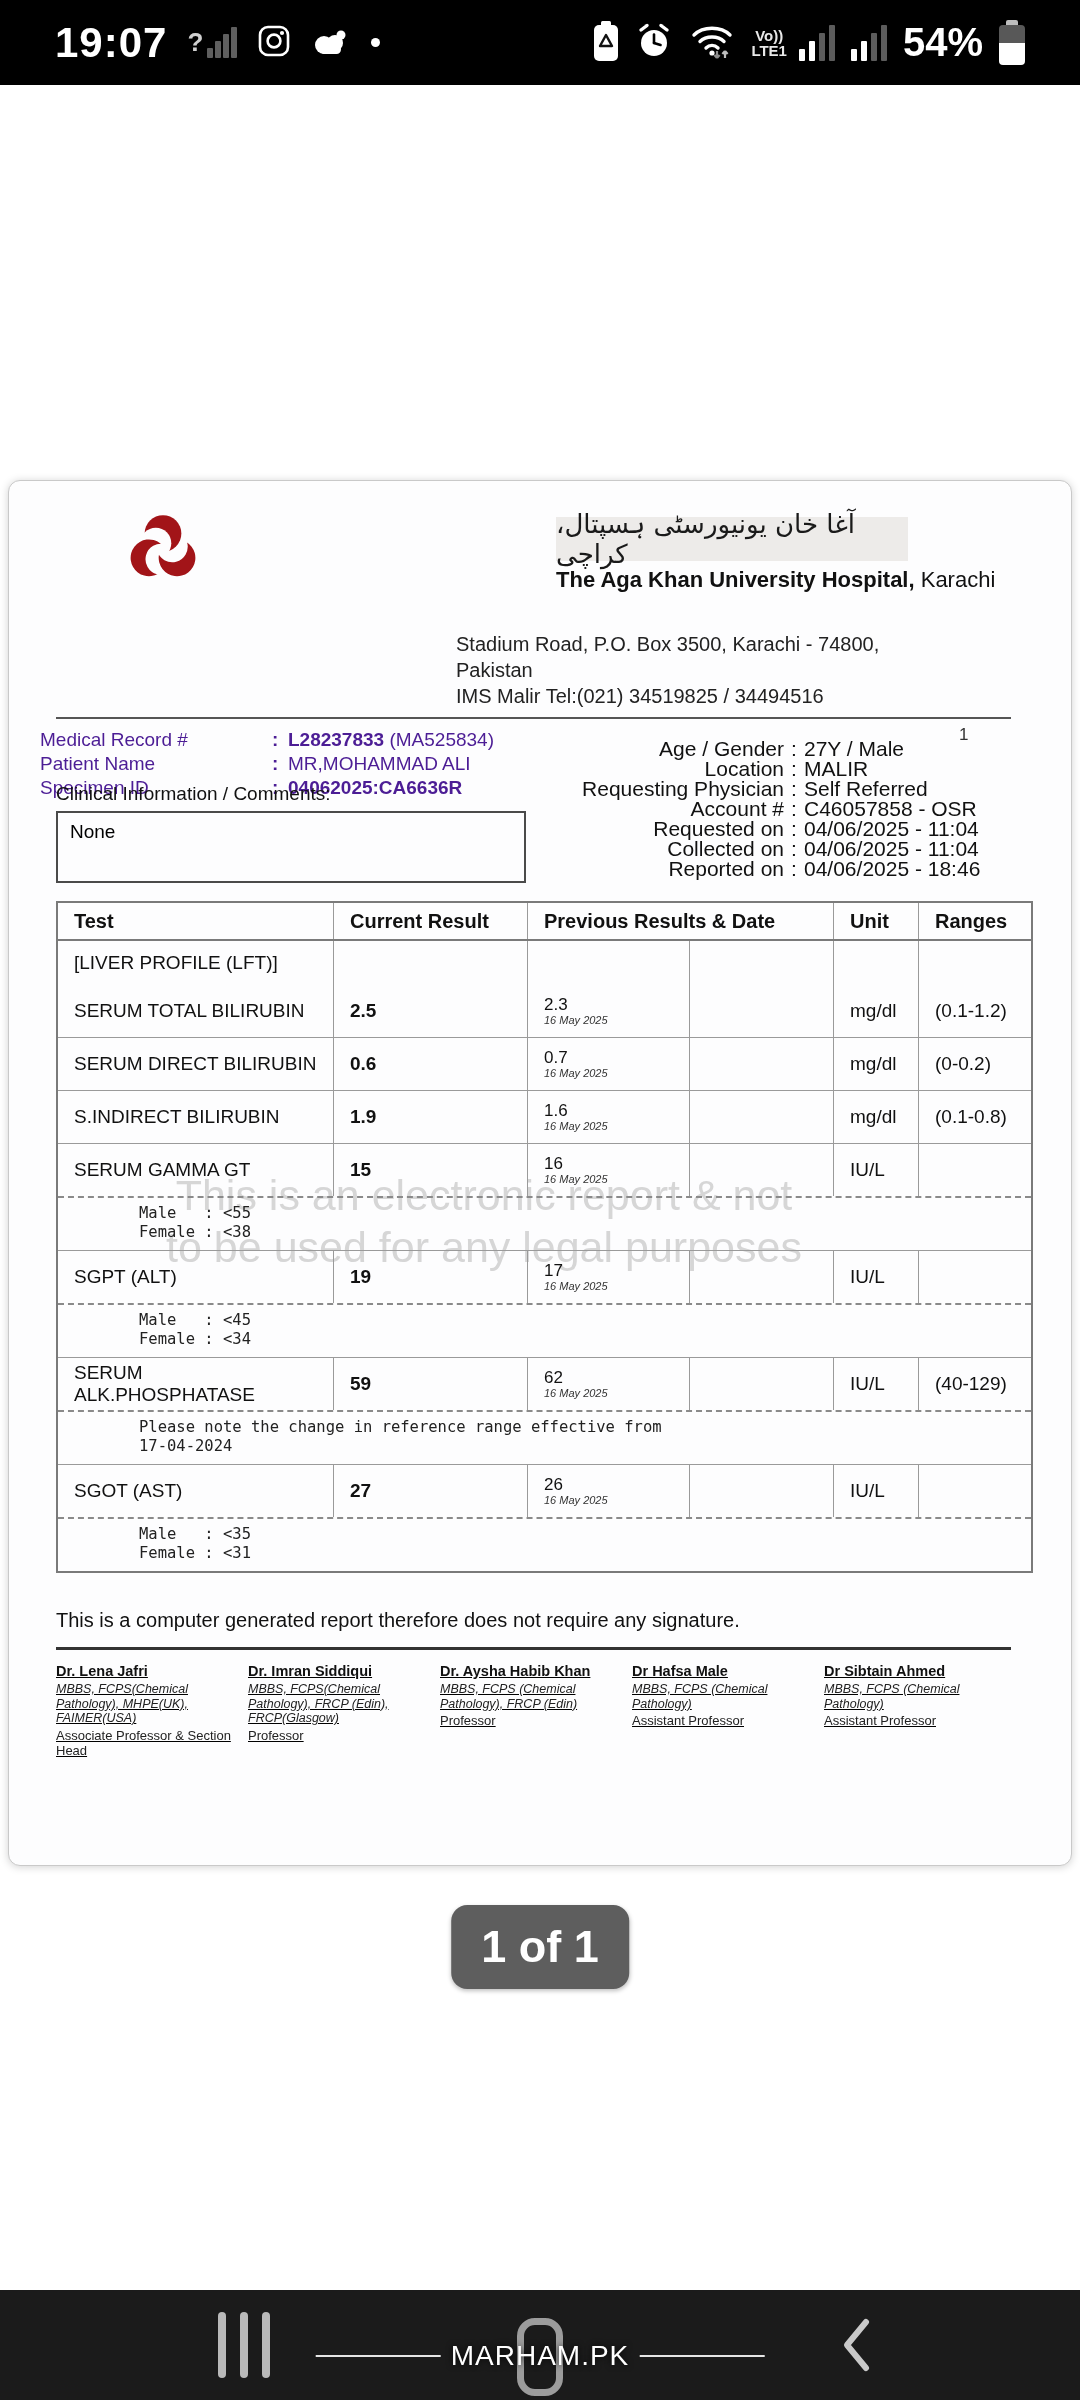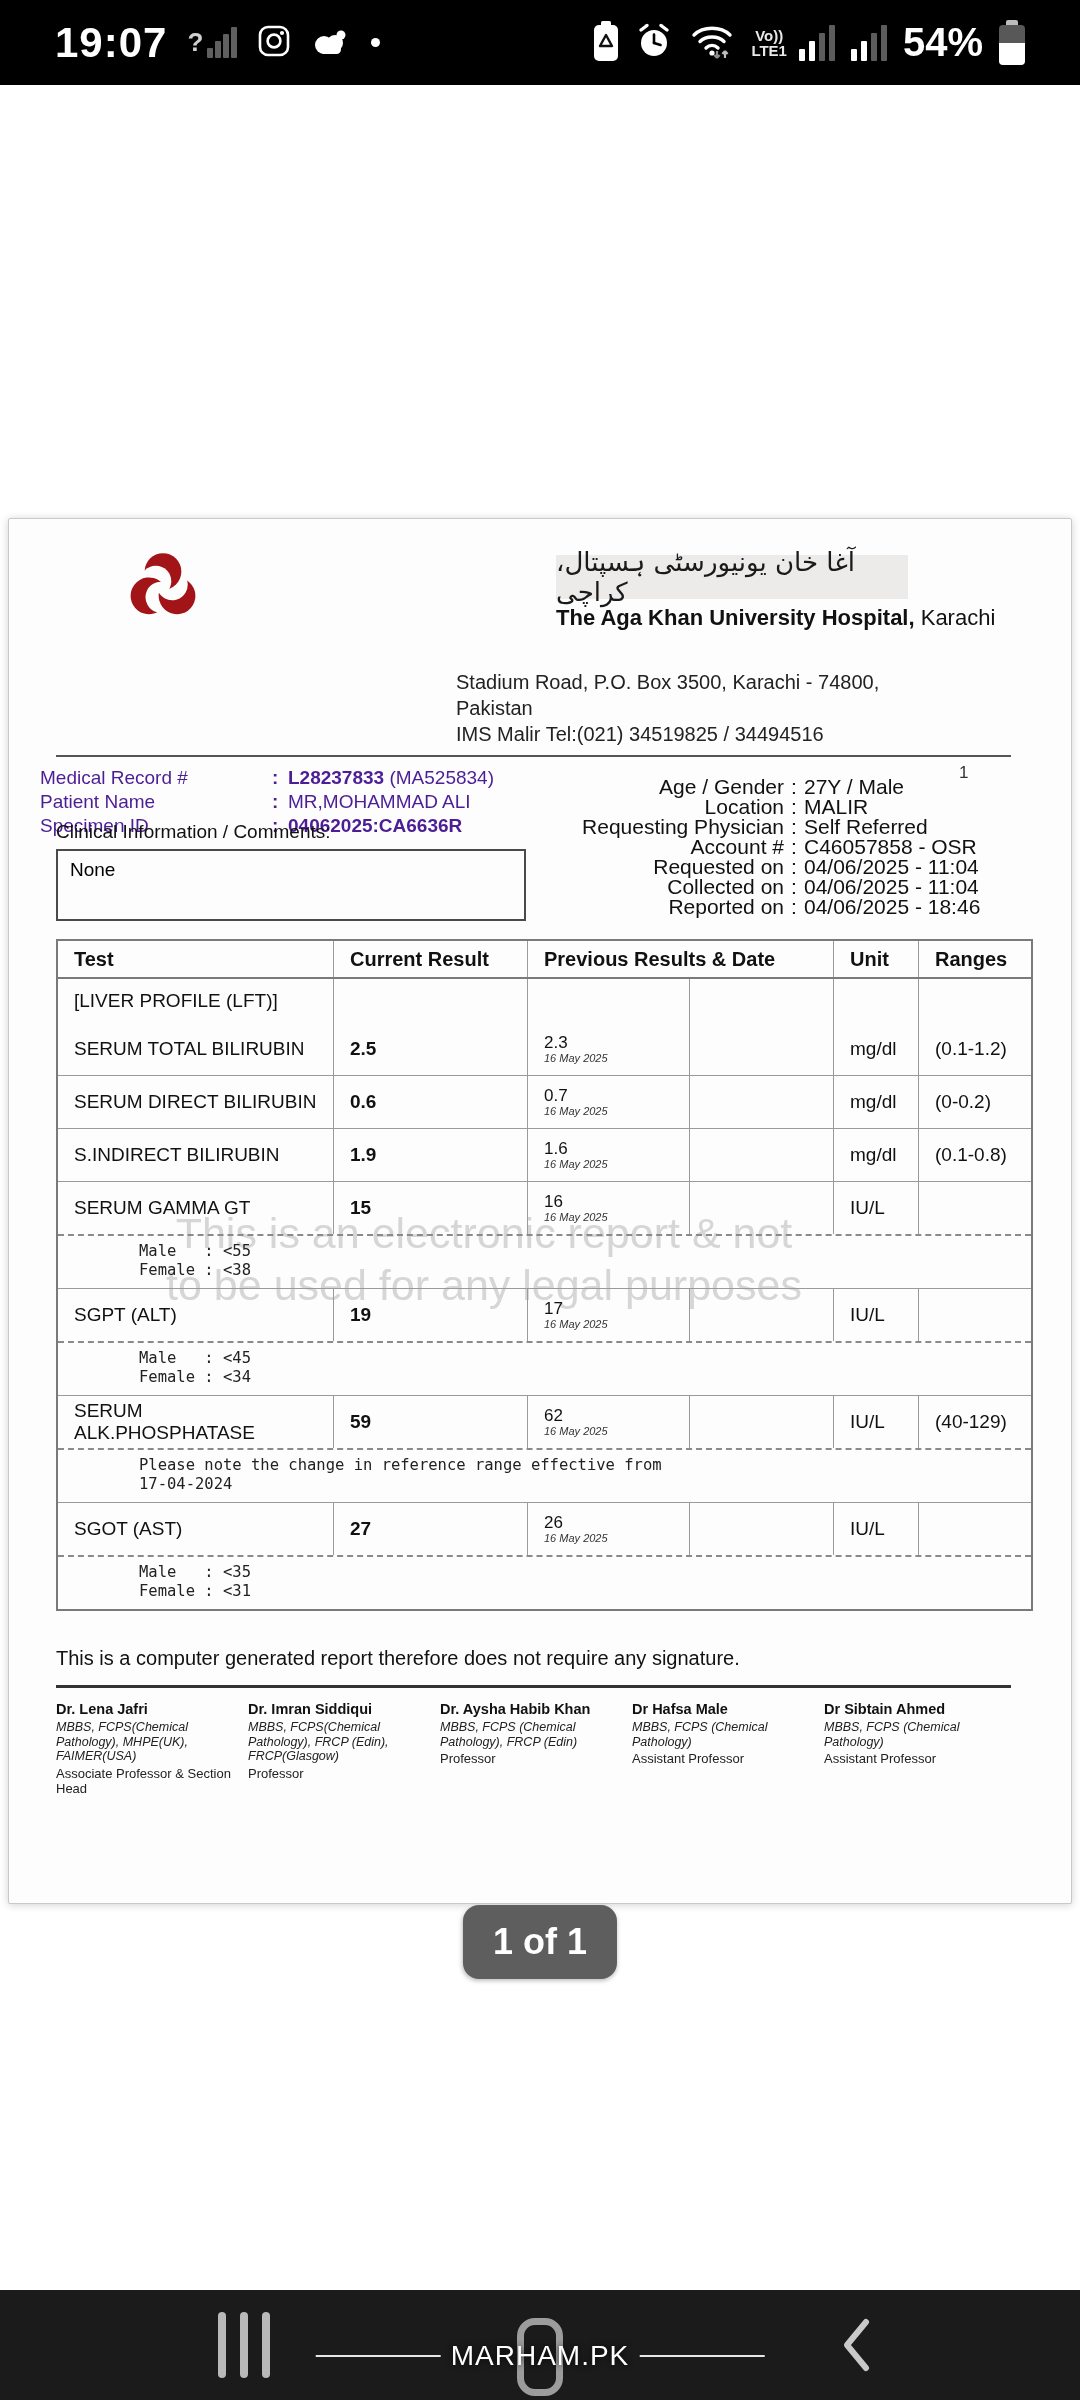--- a/index.html
+++ b/index.html
@@ -25,23 +25,22 @@
   .bars{display:flex;align-items:flex-end;gap:4px;}
   .bars i{display:block;width:6px;border-radius:1px;}
   .batt-wrap{display:flex;flex-direction:column;align-items:center;}
   .batt-cap{width:12px;height:5px;background:#bdbdbd;border-radius:2px 2px 0 0;}
   .batt-body{width:26px;height:40px;border-radius:4px;
     background:linear-gradient(to top,#ffffff 0 54%,#585858 54% 100%);}
   .dot{width:9px;height:9px;border-radius:50%;background:#fff;}
   
   .card{
     position:absolute;left:8px;top:480px;width:1062px;height:1384px;
-    background:#fdfdfe;border:1px solid #c9c9c9;border-radius:2px;
+    background:#fdfdfe;border:1px solid #c9c9c9;border-radius:12px;
     box-shadow:0 1px 8px rgba(0,0,0,.18);
-    margin-top:38px;
   }
   .logo{position:absolute;left:118px;top:32px;width:72px;height:72px;}
   .hdr-urdu{
     position:absolute;left:547px;top:36px;width:352px;height:44px;background:#edebe9;
     display:flex;align-items:center;justify-content:center;
     font-size:26px;color:#1a1a1a;font-family:"DejaVu Sans", sans-serif;
   }
   .hdr-title{position:absolute;left:547px;top:86px;font-size:22px;color:#111;}
   .hdr-title b{font-weight:bold;}
   .addr{position:absolute;left:447px;top:150px;font-size:20px;color:#222;line-height:26px;}
@@ -87,28 +86,28 @@
   .t-note span{display:block;white-space:pre;}
   .note-solid{border-bottom:1px solid #9a9a9a;}
   .watermark{
     position:absolute;left:60px;top:688px;width:830px;z-index:1;text-align:center;
     font-size:43px;color:rgba(140,140,140,.35);line-height:52px;pointer-events:none;
   }
   
   .sig-note{position:absolute;left:47px;top:1128px;font-size:20px;color:#111;}
   .rule-thick{position:absolute;left:47px;top:1166px;width:955px;height:3px;background:#333;}
   .doctors{position:absolute;left:47px;top:1182px;width:960px;display:flex;}
-  .doc{width:198px;padding-right:10px;box-sizing:border-box;}
+  .doc{width:198px;padding-right:10px;box-sizing:border-box;text-decoration:underline;}
   .doc-name{font-size:14.5px;font-weight:bold;color:#111;line-height:17px;}
   .doc-quals{font-size:12.5px;font-style:italic;color:#222;line-height:14.5px;margin-top:2px;}
   .doc-title{font-size:13px;color:#222;line-height:15px;margin-top:2px;}
   
   .pager{
     position:absolute;left:50%;top:1905px;transform:translateX(-50%);
-    background:#5e5e5e;color:#fff;font-weight:bold;font-size:36px;
+    background:#5e5e5e;color:#fff;font-weight:bold;font-size:45px;
     padding:16px 30px;border-radius:16px;box-shadow:0 2px 4px rgba(0,0,0,.25);
   }
   
   .navbar{position:absolute;left:0;top:2290px;width:1080px;height:110px;background:#1b1b1b;}
   .nav-recents{position:absolute;left:218px;top:22px;display:flex;gap:14px;}
   .nav-recents i{display:block;width:8px;height:66px;background:#b9b9b9;border-radius:4px;}
   .nav-home{
     position:absolute;left:50%;top:28px;transform:translateX(-50%);
     width:46px;height:78px;border:7px solid #9c9c9c;border-radius:18px;box-sizing:border-box;
   }

